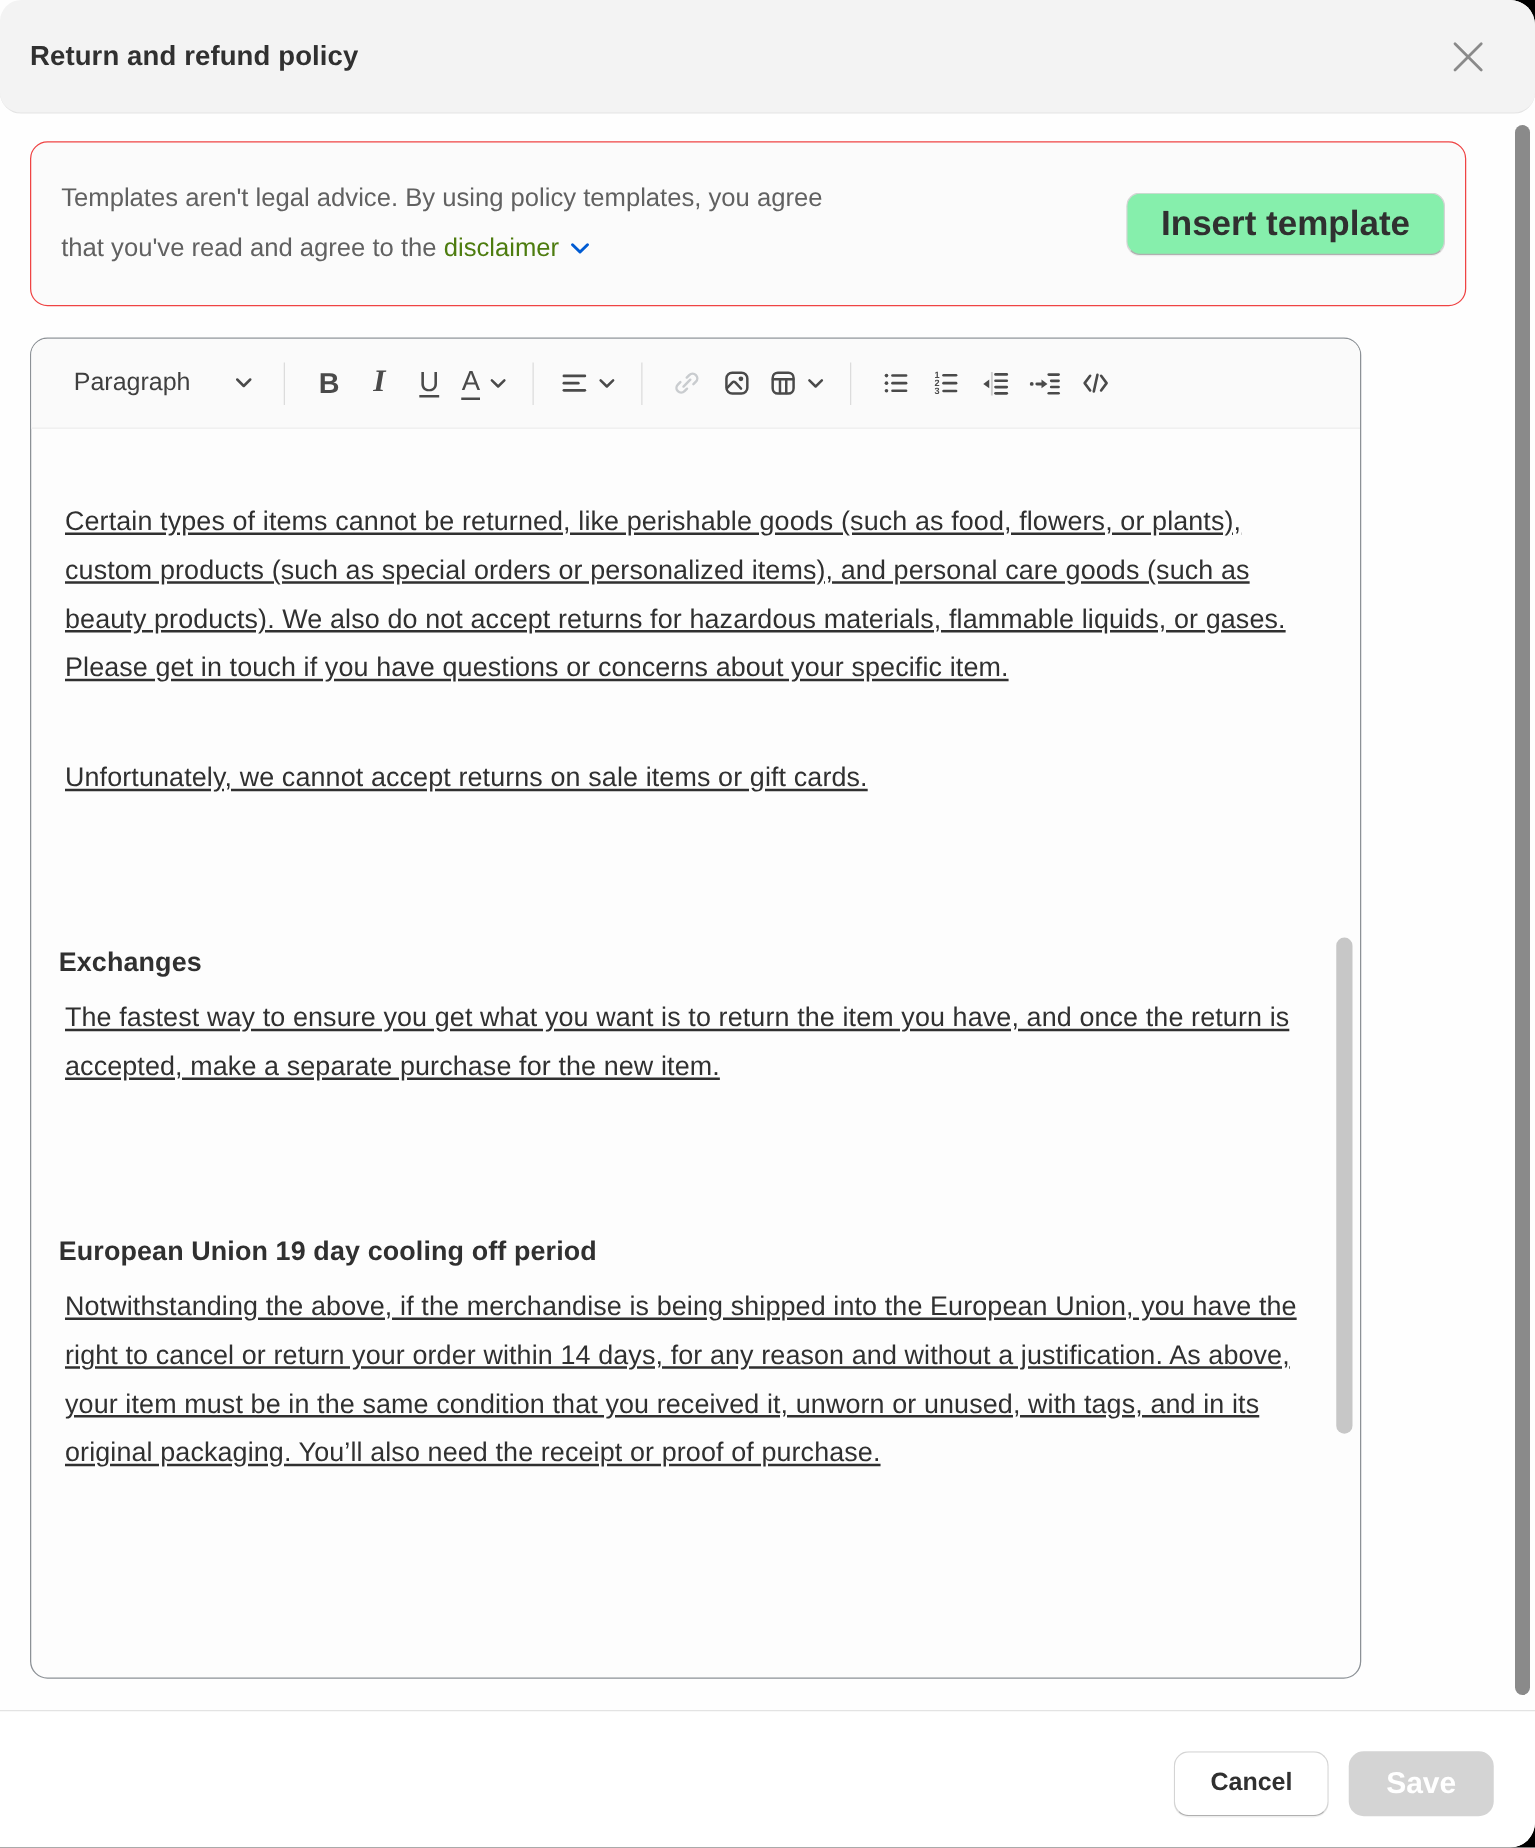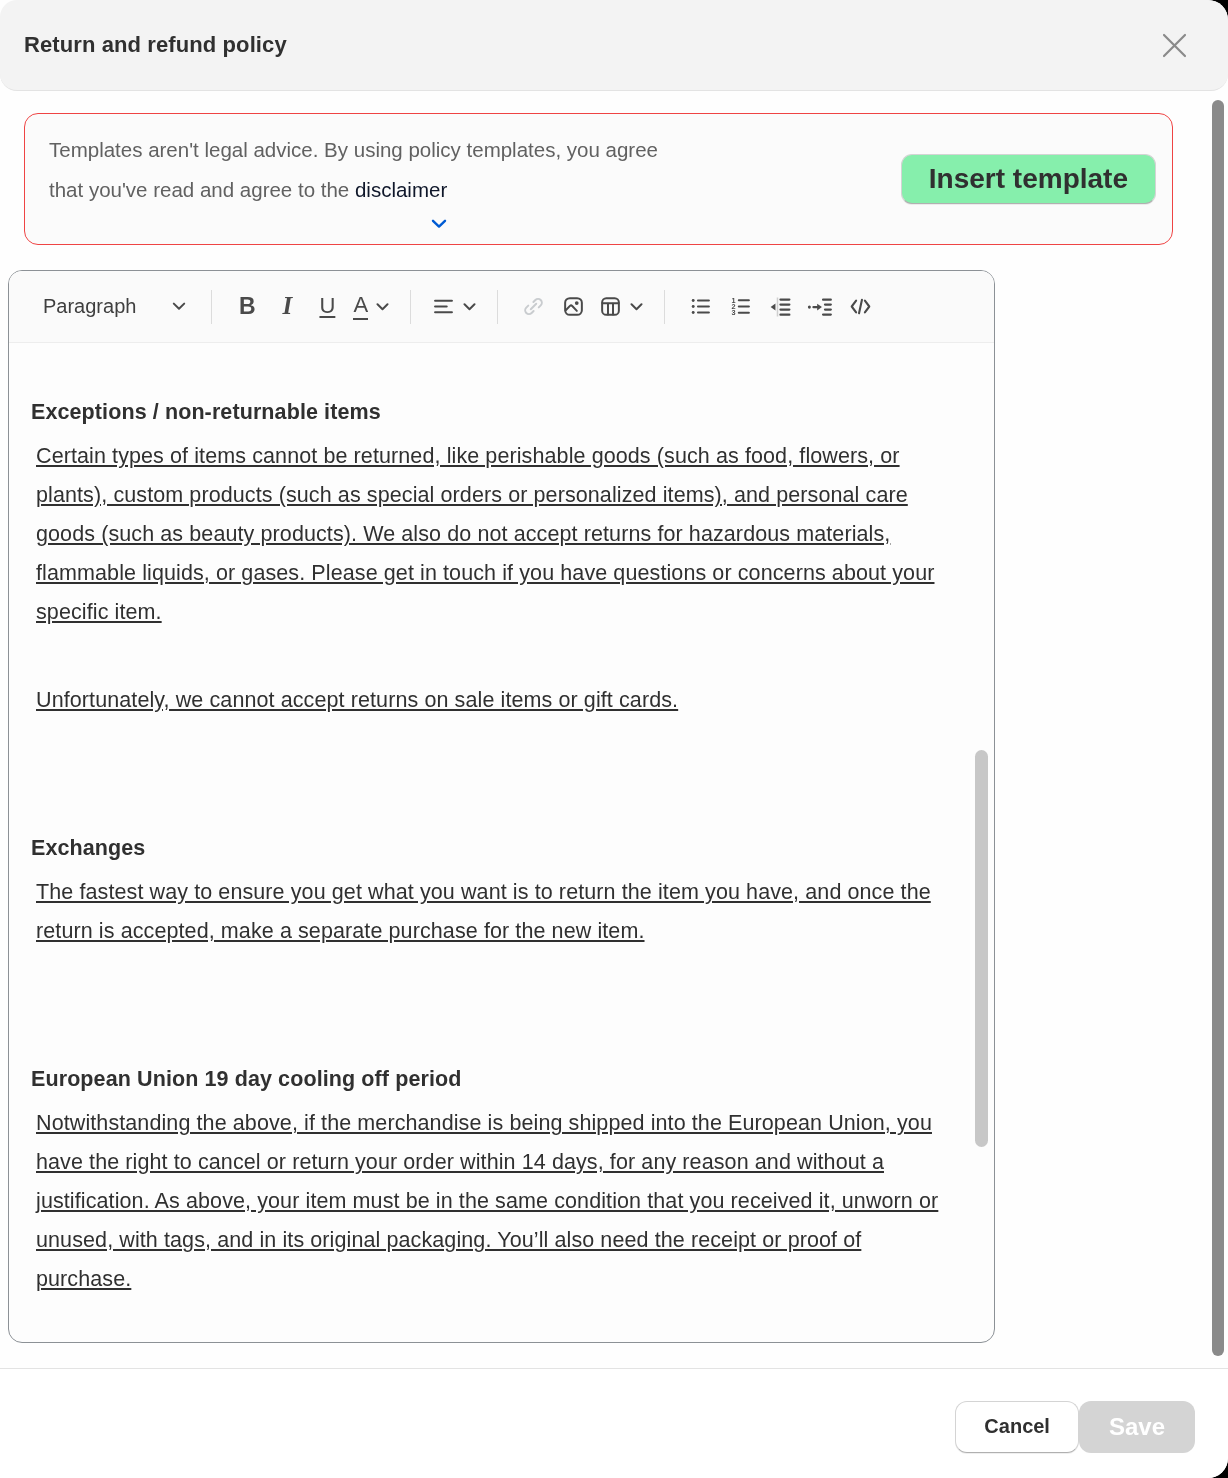--- a/index.html
+++ b/index.html
@@ -39,37 +39,37 @@
     width: 1149px; height: 132px;
     border: 1px solid #ef4444; border-radius: 14px;
     background: #fbfbfb;
     display: flex; align-items: center; justify-content: space-between;
     padding: 0 16px 0 24px;
   }
   .notice-text {
     font-size: 20.5px; line-height: 40px; color: #616161;
   }
   .notice-link {
-    color: #0f172a; text-decoration: none; cursor: pointer;
-    display: inline-flex; align-items: flex-end; gap: 9px; flex-direction: column;
+    color: #4d7c0f; text-decoration: none; cursor: pointer;
+    display: inline-flex; align-items: center; gap: 9px;
   }
   .insert-btn {
     height: 50px; padding: 0 27px;
     border-radius: 11px;
     background: #86efac;
     border: 1px solid #d4d4d4; border-bottom-color: #b0b0b0;
     box-shadow: 0 1px 0 rgba(26,26,26,0.07);
     font-family: "Liberation Sans", sans-serif;
     font-size: 28px; font-weight: 700; color: #303030;
     cursor: pointer; white-space: nowrap;
   }
   
   .editor {
-    position: absolute; left: 8px; top: 270px;
-    width: 987px; height: 1073px;
+    position: absolute; left: 24px; top: 270px;
+    width: 1065px; height: 1073px;
     border: 1px solid #8c9196; border-radius: 14px;
     background: #fdfdfd;
     overflow: hidden;
   }
   .toolbar {
     height: 72px;
     background: #fafafa;
     border-bottom: 1px solid #ededed;
     display: flex; align-items: center;
     padding: 0 14px 0 30px;
@@ -111,20 +111,21 @@
     background: #8a8a8a; border-radius: 7px;
     z-index: 50;
   }
   
   .modal-footer {
     position: absolute; left: 0; right: 0; bottom: 0;
     height: 110px;
     background: #ffffff;
     border-top: 1px solid #e3e3e3;
     display: flex; align-items: center; justify-content: flex-end;
+    gap: 16px;
     padding: 6px 33px 0 0;
   }
   .cancel-btn {
     height: 52px; padding: 0 28px;
     border-radius: 12px;
     background: #ffffff;
     border: 1px solid #d4d4d4; border-bottom-color: #b0b0b0;
     box-shadow: 0 1px 0 rgba(26,26,26,0.07);
     font-family: "Liberation Sans", sans-serif;
     font-size: 20px; font-weight: 600; color: #303030;
@@ -312,21 +313,20 @@
             <polyline points="15.2,5.4 19.4,11 15.2,16.6"></polyline>
             <line x1="12.4" y1="4.6" x2="9.6" y2="17.4"></line>
           </g>
         </svg>
       </button>
 
     </div>
 
     <div class="editor-content">
 
-      <h3 class="ed-heading">Exceptions / non-returnable items</h3>
       <p class="ed-p">Certain types of items cannot be returned, like perishable goods (such as food, flowers, or plants), custom products (such as special orders or personalized items), and personal care goods (such as beauty products). We also do not accept returns for hazardous materials, flammable liquids, or gases. Please get in touch if you have questions or concerns about your specific item.</p>
       <div class="gap-blank"></div>
       <p class="ed-p">Unfortunately, we cannot accept returns on sale items or gift cards.</p>
 
       <div class="gap-section"></div>
 
       <h3 class="ed-heading">Exchanges</h3>
       <p class="ed-p">The fastest way to ensure you get what you want is to return the item you have, and once the return is accepted, make a separate purchase for the new item.</p>
 
       <div class="gap-section"></div>

